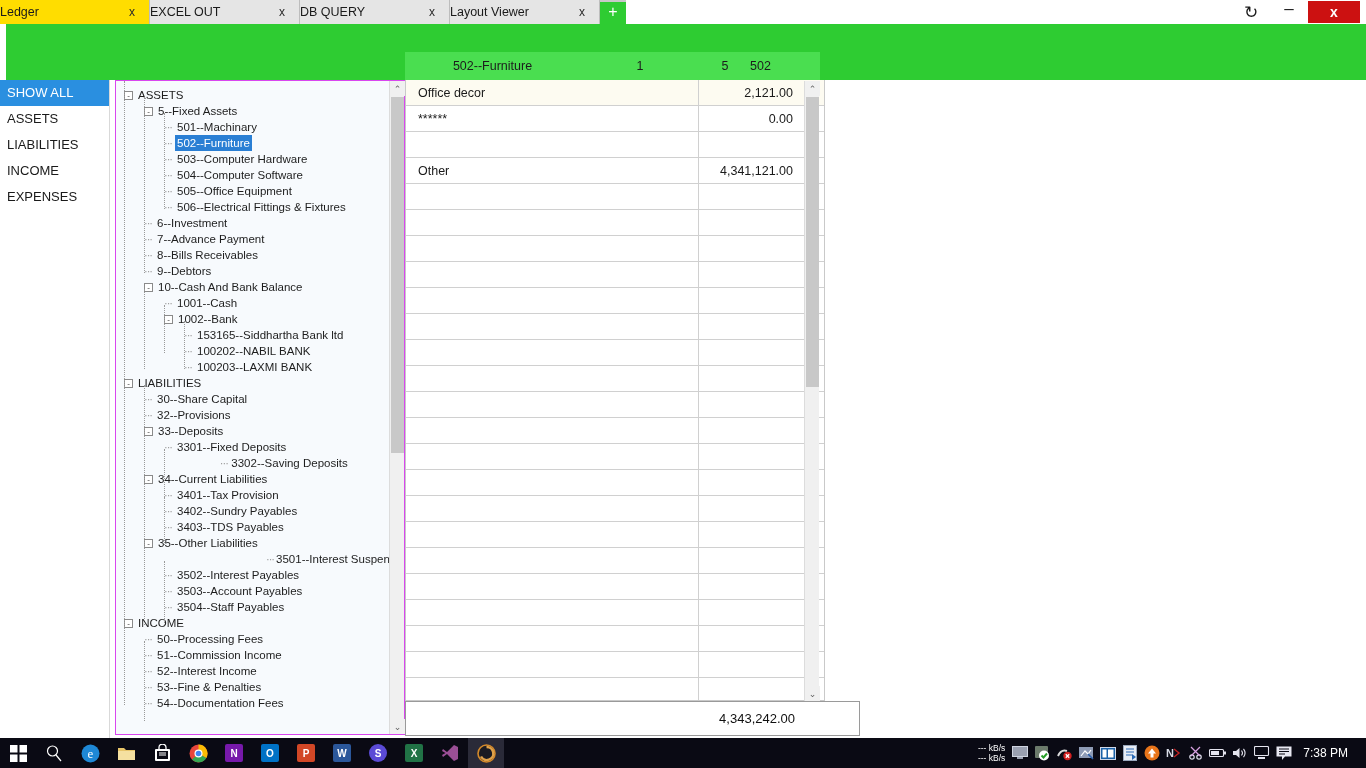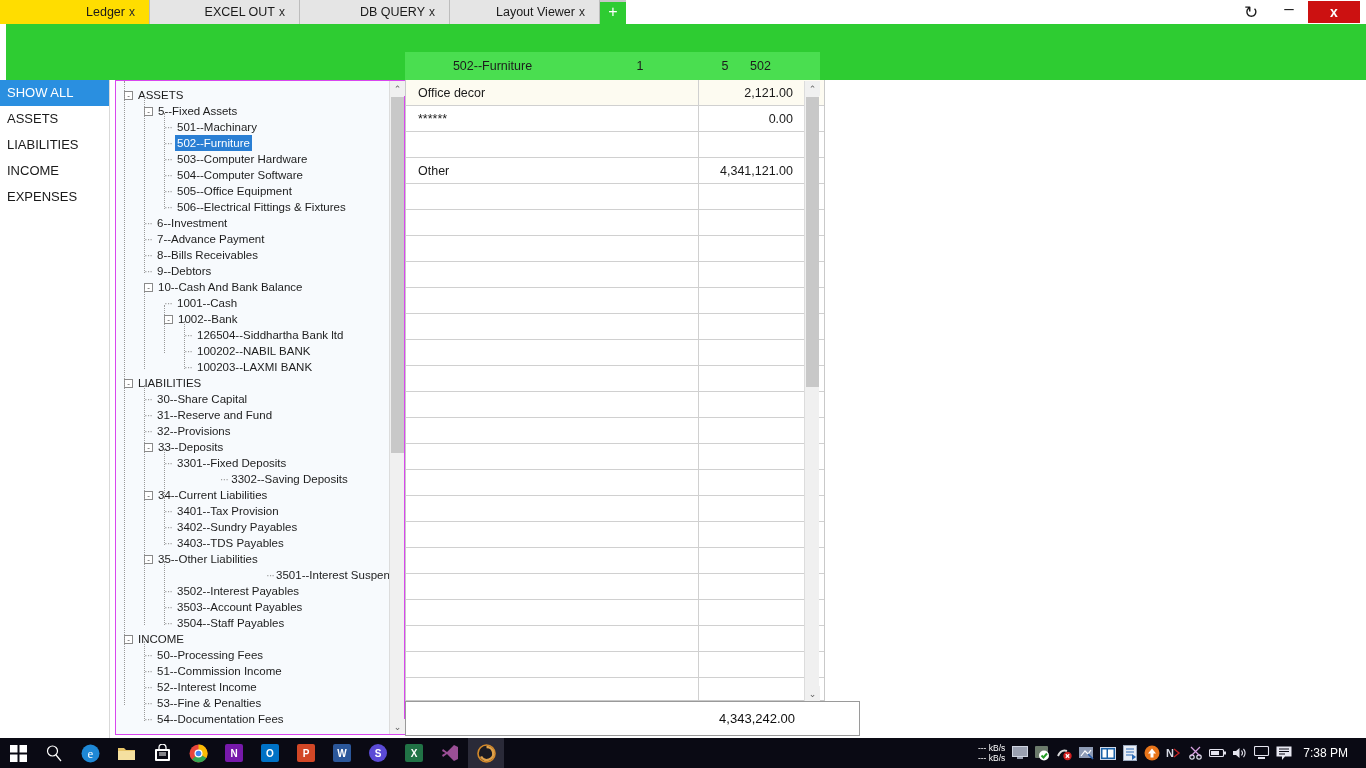--- a/index.html
+++ b/index.html
@@ -22,21 +22,21 @@
   .tab {
     width: 150px; height: 24px;
     display: flex; align-items: center; justify-content: space-between;
     padding: 0 10px 0 0;
     font-size: 12.5px; color: #1a1a1a;
     border-right: 1px solid #bdbdbd;
     position: relative;
     background: #e5e5e5;
   }
   .tab.active { background: #ffdd00; }
-  .tab .tab-label { flex: 1; text-align: right; }
+  .tab .tab-label { flex: 1; text-align: left; }
   .tab .tab-close {
     font-size: 12px; color: #2a2a2a; width: 14px; text-align: center;
     cursor: pointer;
   }
   .tab-add {
     width: 26px; height: 22px; margin-top: 2px;
     background: #2ecc32; color: #ffffff;
     font-size: 16px; line-height: 20px; text-align: center;
     cursor: pointer;
   }
@@ -279,26 +279,25 @@
         <div class="tnode" style="padding-left: 48px;"><span class="dash">···</span><span class="tlabel">504--Computer Software</span></div>
         <div class="tnode" style="padding-left: 48px;"><span class="dash">···</span><span class="tlabel">505--Office Equipment</span></div>
         <div class="tnode" style="padding-left: 48px;"><span class="dash">···</span><span class="tlabel">506--Electrical Fittings &amp; Fixtures</span></div>
         <div class="tnode" style="padding-left: 28px;"><span class="dash">···</span><span class="tlabel">6--Investment</span></div>
         <div class="tnode" style="padding-left: 28px;"><span class="dash">···</span><span class="tlabel">7--Advance Payment</span></div>
         <div class="tnode" style="padding-left: 28px;"><span class="dash">···</span><span class="tlabel">8--Bills Receivables</span></div>
         <div class="tnode" style="padding-left: 28px;"><span class="dash">···</span><span class="tlabel">9--Debtors</span></div>
         <div class="tnode" style="padding-left: 28px;"><span class="exp">-</span><span class="tlabel">10--Cash And Bank Balance</span></div>
         <div class="tnode" style="padding-left: 48px;"><span class="dash">···</span><span class="tlabel">1001--Cash</span></div>
         <div class="tnode" style="padding-left: 48px;"><span class="exp">-</span><span class="tlabel">1002--Bank</span></div>
-        <div class="tnode" style="padding-left: 68px;"><span class="dash">···</span><span class="tlabel">126504--Siddhartha Bank ltd</span></div>
+        <div class="tnode" style="padding-left: 68px;"><span class="dash">···</span><span class="tlabel">153165--Siddhartha Bank ltd</span></div>
         <div class="tnode" style="padding-left: 68px;"><span class="dash">···</span><span class="tlabel">100202--NABIL BANK</span></div>
         <div class="tnode" style="padding-left: 68px;"><span class="dash">···</span><span class="tlabel">100203--LAXMI BANK</span></div>
         <div class="tnode" style="padding-left: 8px;"><span class="exp">-</span><span class="tlabel">LIABILITIES</span></div>
         <div class="tnode" style="padding-left: 28px;"><span class="dash">···</span><span class="tlabel">30--Share Capital</span></div>
-        <div class="tnode" style="padding-left: 28px;"><span class="dash">···</span><span class="tlabel">31--Reserve and Fund</span></div>
         <div class="tnode" style="padding-left: 28px;"><span class="dash">···</span><span class="tlabel">32--Provisions</span></div>
         <div class="tnode" style="padding-left: 28px;"><span class="exp">-</span><span class="tlabel">33--Deposits</span></div>
         <div class="tnode" style="padding-left: 48px;"><span class="dash">···</span><span class="tlabel">3301--Fixed Deposits</span></div>
         <div class="tnode" style="padding-left: 48px; text-align: center;"><span class="dash">···</span><span class="tlabel">3302--Saving Deposits</span></div>
         <div class="tnode" style="padding-left: 28px;"><span class="exp">-</span><span class="tlabel">34--Current Liabilities</span></div>
         <div class="tnode" style="padding-left: 48px;"><span class="dash">···</span><span class="tlabel">3401--Tax Provision</span></div>
         <div class="tnode" style="padding-left: 48px;"><span class="dash">···</span><span class="tlabel">3402--Sundry Payables</span></div>
         <div class="tnode" style="padding-left: 48px;"><span class="dash">···</span><span class="tlabel">3403--TDS Payables</span></div>
         <div class="tnode" style="padding-left: 28px;"><span class="exp">-</span><span class="tlabel">35--Other Liabilities</span></div>
         <div class="tnode" style="padding-left: 48px; text-align: right;"><span class="dash">···</span><span class="tlabel">3501--Interest Suspense</span></div>

